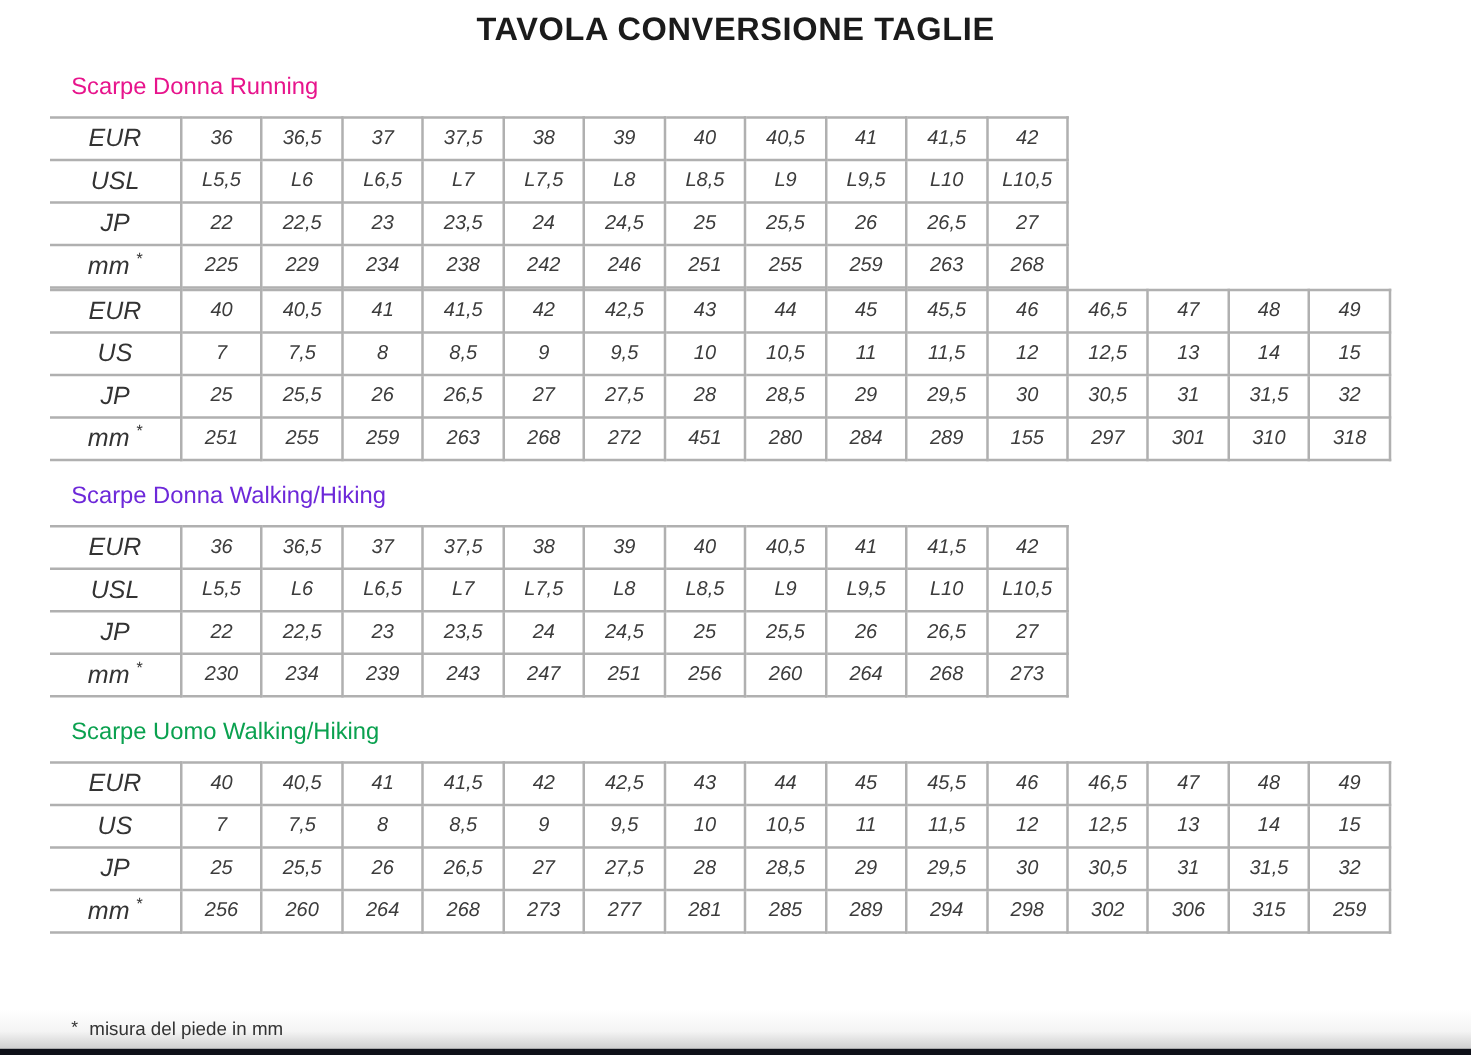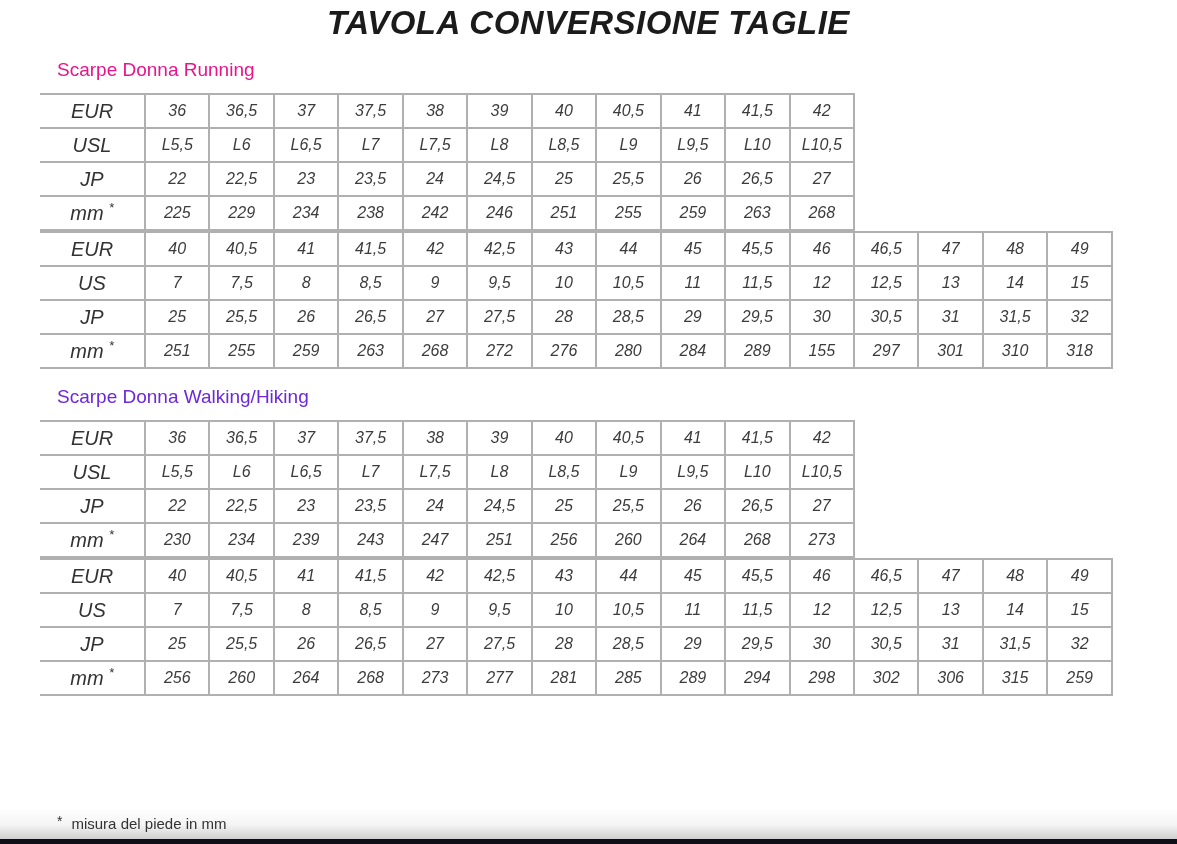--- a/index.html
+++ b/index.html
@@ -6,24 +6,23 @@
   html, body {
     width: 1177px; height: 844px;
     background: #ffffff;
     font-family: "Liberation Sans", "DejaVu Sans", sans-serif;
     overflow: hidden;
     position: relative;
   }
   h1.page-title {
     margin: 6px 0 16px 0;
     text-align: center;
-    font-size: 33px;
+    font-size: 26px;
     line-height: 34px;
     font-weight: 700;
-    font-style: italic;
     color: #1b1b1b;
     letter-spacing: 0.5px;
   }
   main { padding-left: 40px; }
   section h2 {
     font-size: 19px;
     line-height: 27px;
     font-weight: 400;
     margin: 14px 0 10px 17px;
   }
@@ -203,21 +202,21 @@
             <td>32</td>
           </tr>
           <tr>
             <th>mm<sup>*</sup></th>
             <td>251</td>
             <td>255</td>
             <td>259</td>
             <td>263</td>
             <td>268</td>
             <td>272</td>
-            <td>276</td>
+            <td>451</td>
             <td>280</td>
             <td>284</td>
             <td>289</td>
             <td>155</td>
             <td>297</td>
             <td>301</td>
             <td>310</td>
             <td>318</td>
           </tr>
         </tbody>
@@ -280,20 +279,21 @@
             <td>256</td>
             <td>260</td>
             <td>264</td>
             <td>268</td>
             <td>273</td>
           </tr>
         </tbody>
       </table>
   </section>
   <section>
+    <h2 style="color: rgb(10, 161, 79);">Scarpe Uomo Walking/Hiking</h2>
     <table class="cols-15">
         <tbody>
           <tr>
             <th>EUR</th>
             <td>40</td>
             <td>40,5</td>
             <td>41</td>
             <td>41,5</td>
             <td>42</td>
             <td>42,5</td>

